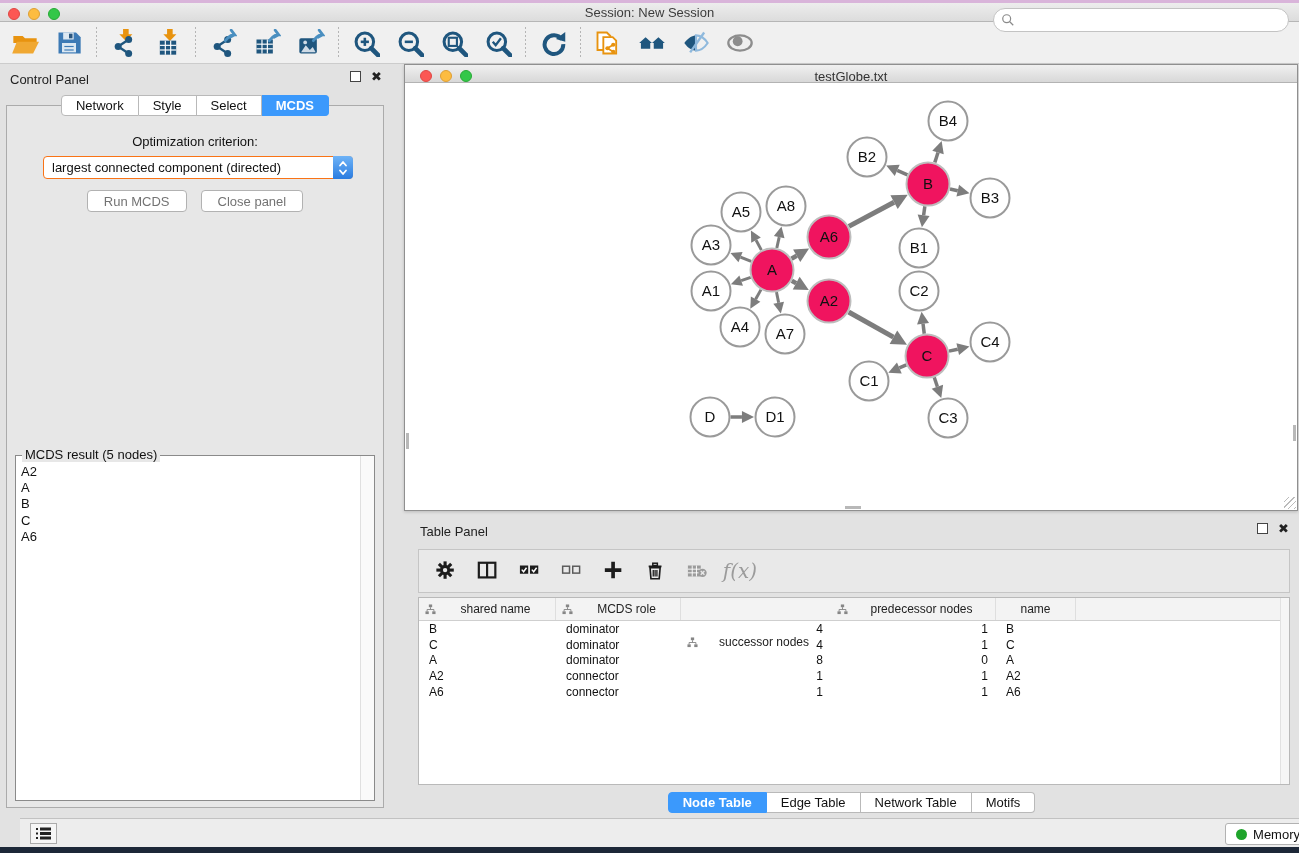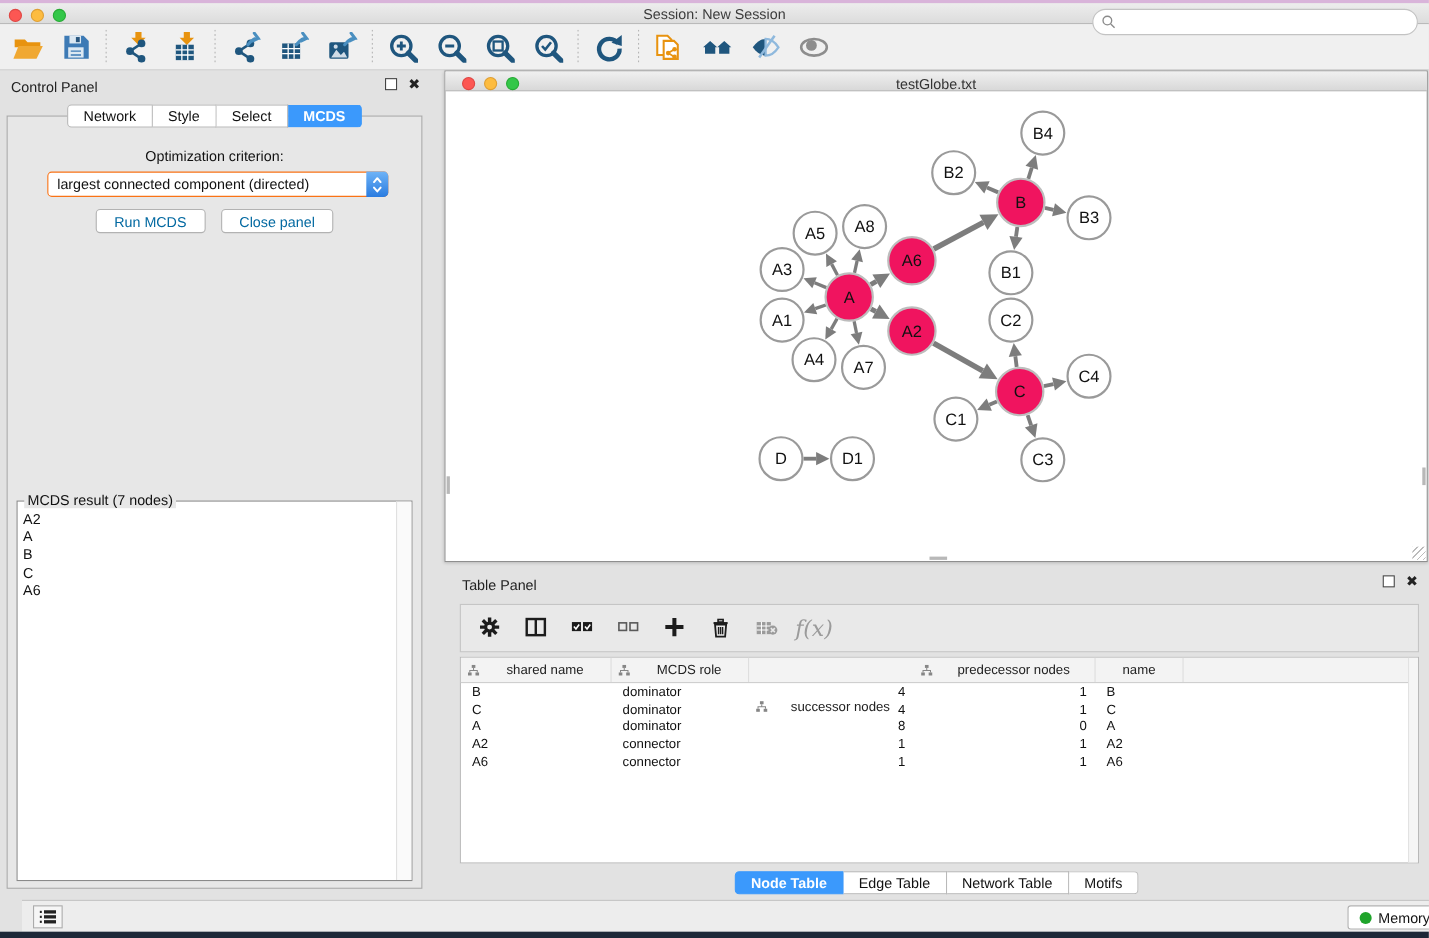--- a/index.html
+++ b/index.html
@@ -51,21 +51,21 @@
     border:1px solid #ababab; background:#e7e7e7;padding-left:12px; }
   .opt-label { position:absolute; left:0; right:0; top:28px; text-align:center; font-size:13px; color:#111; }
   .dropdown { position:absolute; left:36px; right:30px; top:50px; height:23px; background:#fff;
     border:1px solid #f97316; border-radius:4px; display:flex; align-items:center; }
   .dropdown .dd-text { flex:1; font-size:13px; color:#111; padding-left:8px; white-space:nowrap; }
   .dd-stepper { width:20px; height:23px; margin:-1px -1px -1px 0; border-radius:0 4px 4px 0;
     background:linear-gradient(#6eb3f7,#2a7ce0); display:flex; flex-direction:column; align-items:center; justify-content:center; }
   .dd-stepper svg { width:10px; height:18px; }
   .cp-buttons { position:absolute; left:0; right:0; top:84px; display:flex; justify-content:center; gap:14px; }
   .btn { height:22px; padding:0 16px; background:#fff; border:1px solid #b2b2b2; border-radius:4px;
-    font-size:13px; color:#0369a1; display:flex; align-items:center; cursor:default;text-align:center; }
+    font-size:13px; color:#737373; display:flex; align-items:center; cursor:default;text-align:center; }
   .result-box { position:absolute; left:8px; right:8px; top:349px; bottom:6px;
     border:1px solid #8a8a8a; background:#fff; }
   .result-legend { position:absolute; left:6px; top:-9px; background:#e7e7e7; padding:0 3px; font-size:13px; color:#111; }
   .result-list { position:absolute; left:1px; top:8px; bottom:1px; right:15px; overflow:hidden; }
   .result-item { font-size:13px; color:#111; padding-left:4px; line-height:16.2px; }
   .result-scroll { position:absolute; right:0; top:0; bottom:0; width:14px; background:#fafafa; border-left:1px solid #e0e0e0; }
 
   
   .netwin { position:absolute; left:404px; top:64px; width:894px; height:447px;
     border:1px solid #8f8f8f; background:#fff; box-shadow:0 1px 3px rgba(0,0,0,0.18); }
@@ -303,21 +303,21 @@
               <polyline points="2,6.5 5,3 8,6.5" fill="none" stroke="#fff" stroke-width="1.8" stroke-linecap="round" stroke-linejoin="round"></polyline>
               <polyline points="2,11.5 5,15 8,11.5" fill="none" stroke="#fff" stroke-width="1.8" stroke-linecap="round" stroke-linejoin="round"></polyline>
             </svg>
         </div>
       </div>
       <div class="cp-buttons">
         <div class="btn">Run MCDS</div>
         <div class="btn">Close panel</div>
       </div>
       <div class="result-box">
-        <div class="result-legend">MCDS result (7 nodes)</div>
+        <div class="result-legend">MCDS result (5 nodes)</div>
         <div class="result-list" id="mcds-list">
             <div class="result-item">A2</div>
             <div class="result-item">A</div>
             <div class="result-item">B</div>
             <div class="result-item">C</div>
             <div class="result-item">A6</div>
           </div>
         <div class="result-scroll"></div>
       </div>
     </div>

